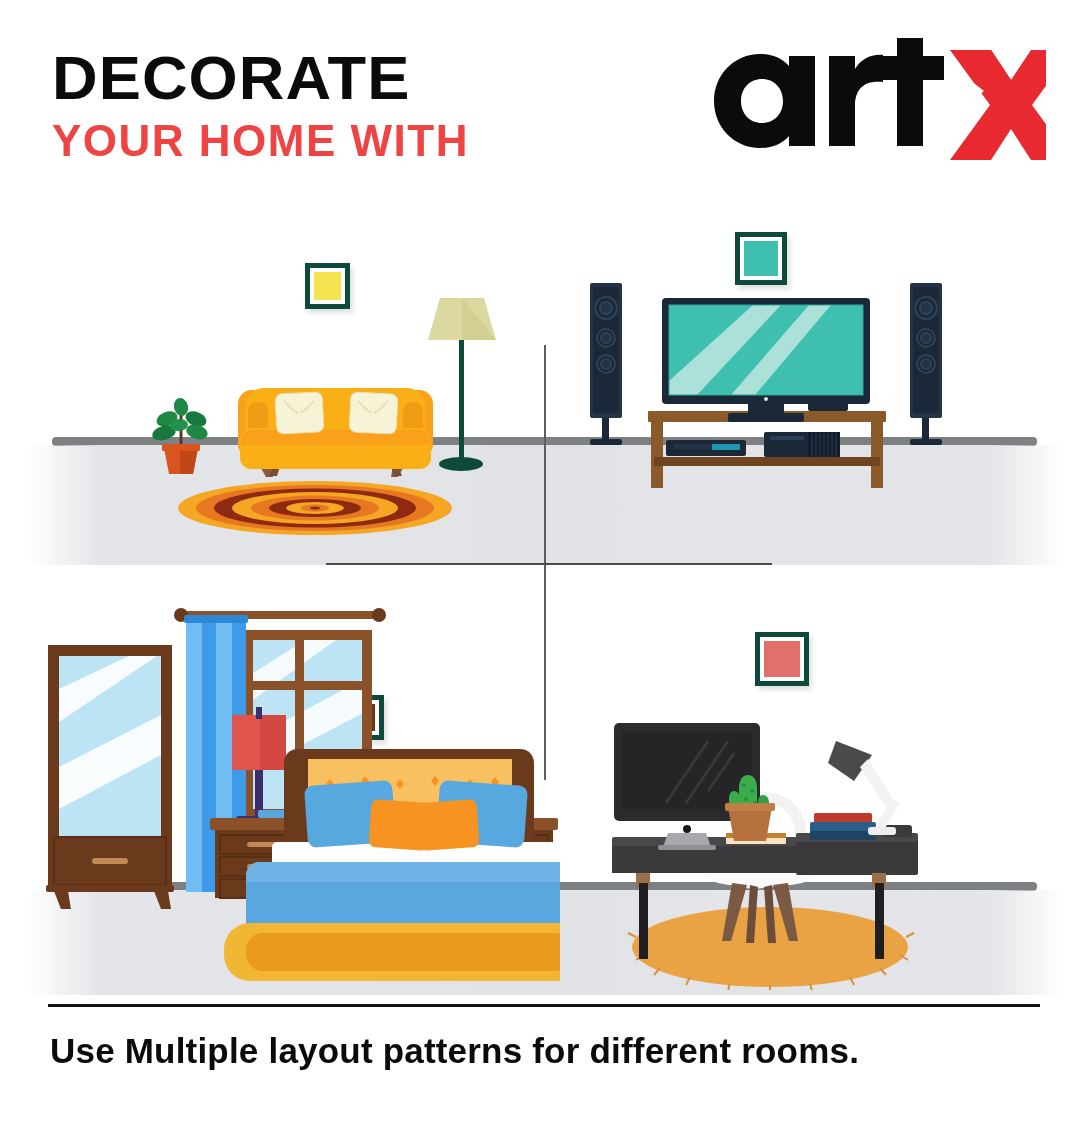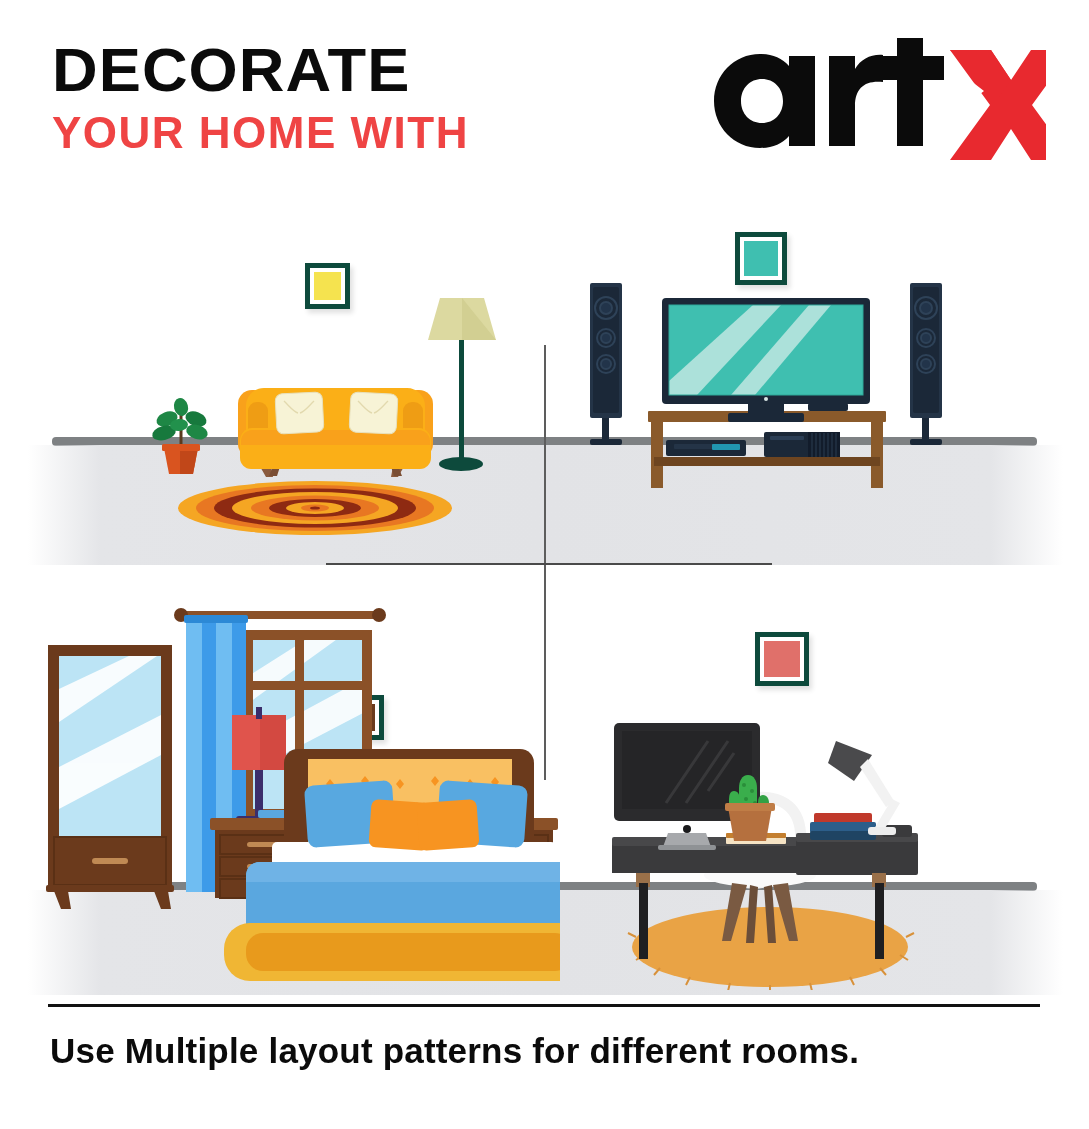--- a/index.html
+++ b/index.html
@@ -2,21 +2,21 @@
 <html><head>
 <meta charset="utf-8">
 <title>ArtX Decorate Your Home</title>
 <style>
   html,body{margin:0;padding:0;background:#fff;}
   body{width:1089px;height:1129px;font-family:"Liberation Sans",sans-serif;overflow:hidden;}
   .poster{position:relative;width:1089px;height:1129px;background:#ffffff;overflow:hidden;}
 
   
   .header{position:absolute;left:0;top:0;width:1089px;height:185px;}
-  .headline{position:absolute;left:52px;top:40px;}
+  .headline{position:absolute;left:52px;top:48px;}
   .headline .l1{
     font-family:"Liberation Sans",sans-serif;
     font-weight:bold;font-size:62px;line-height:60px;letter-spacing:1px;
     color:#0b0b0b;margin:0;transform:scaleX(1.02);transform-origin:left center;
   }
   .headline .l2{
     font-family:"Liberation Sans",sans-serif;
     font-weight:bold;font-size:44px;line-height:54px;letter-spacing:1.5px;
     color:#ef4444;margin:0;padding-top:6px;
   }

